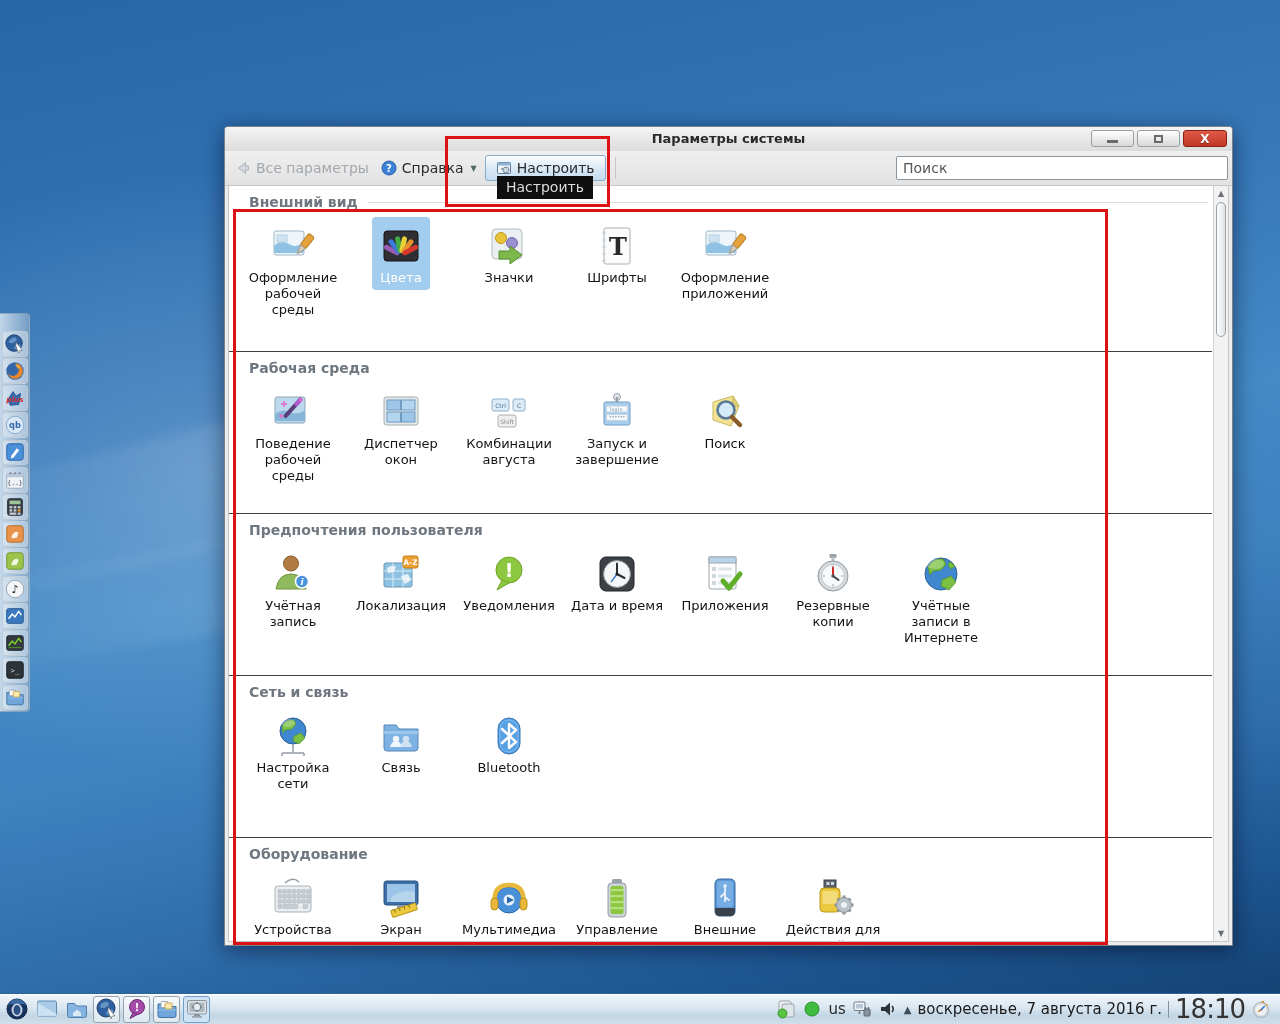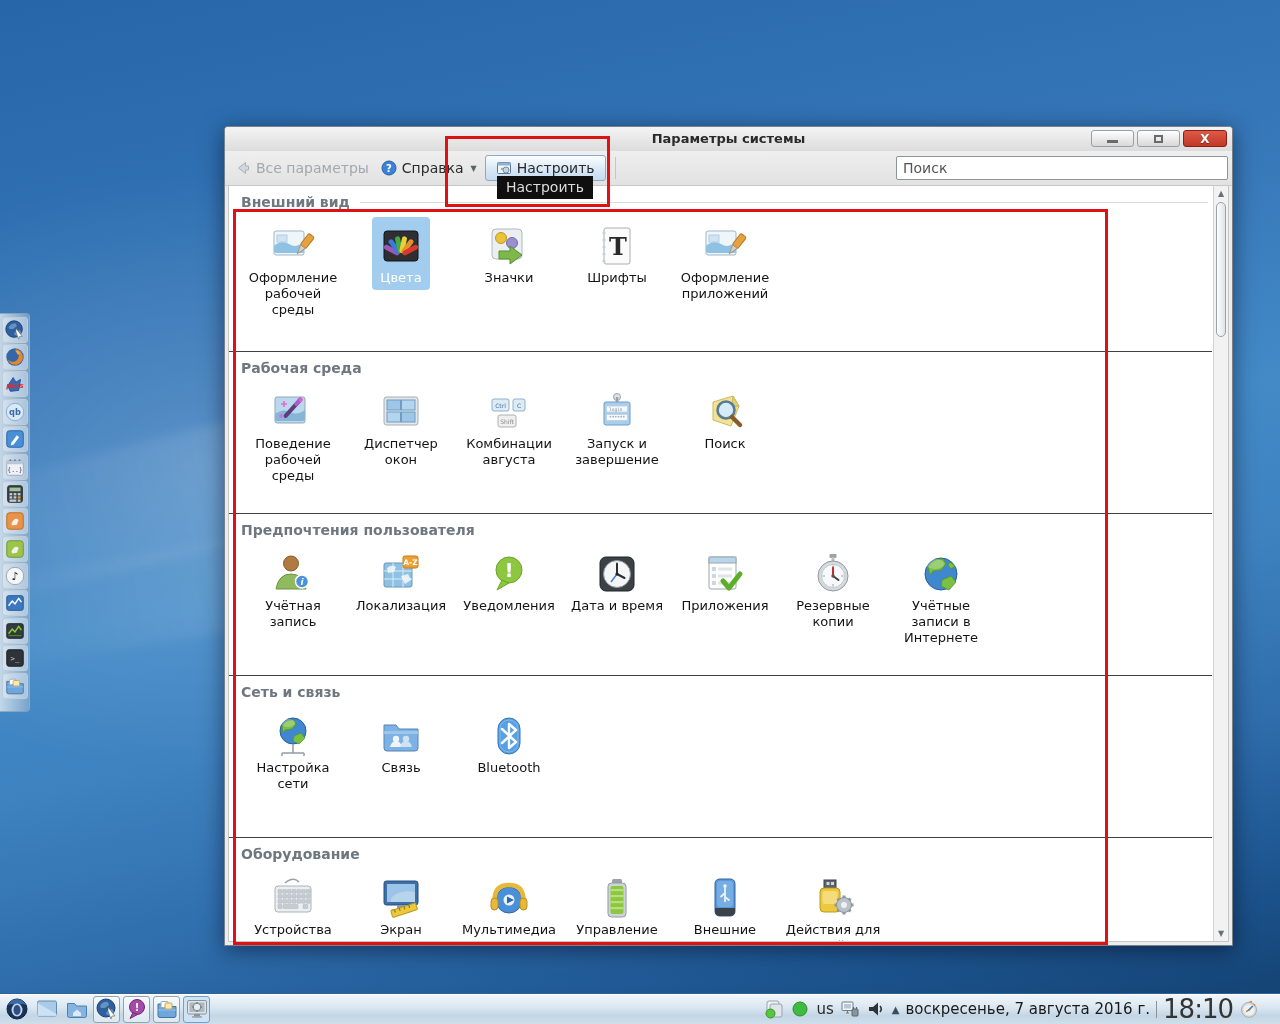--- a/index.html
+++ b/index.html
@@ -11,21 +11,21 @@
   .streak{position:absolute;pointer-events:none;filter:blur(5px);}
   .s1{left:-80px;top:420px;width:640px;height:120px;transform:rotate(-14deg);
       background:linear-gradient(90deg,transparent,rgba(255,255,255,.11),transparent);}
   .s2{left:-40px;top:540px;width:560px;height:90px;transform:rotate(-9deg);
       background:linear-gradient(90deg,transparent,rgba(255,255,255,.08),transparent);}
 
   
   .side-strip{position:absolute;left:0;top:313px;width:30px;height:399px;z-index:5;
     background:linear-gradient(90deg,rgba(222,233,243,.82),rgba(160,185,208,.55));
     border:1px solid rgba(130,155,178,.75);border-left:none;border-radius:0 4px 4px 0;
-    display:flex;flex-direction:column;align-items:center;padding-top:2px;box-sizing:border-box;}
+    display:flex;flex-direction:column;align-items:center;padding-top:16px;box-sizing:border-box;}
   .l-wrap{width:26px;height:26px;margin:0.7px 0;border:1px solid #c2ccd4;border-radius:3px;
     background:rgba(255,255,255,.35);display:flex;align-items:center;justify-content:center;box-sizing:border-box;}
   .l-wrap .ic{width:22px;height:22px;display:block;}
   .ic svg{width:100%;height:100%;display:block;}
 
   
   .window{position:absolute;left:224px;top:126px;width:1009px;height:820px;z-index:10;
     background:#ececec;border:1px solid #78828c;border-radius:4px 4px 0 0;
     box-shadow:0 4px 22px rgba(0,0,20,.5);box-sizing:border-box;}
   .titlebar{position:absolute;left:0;top:0;right:0;height:24px;border-radius:3px 3px 0 0;
@@ -55,21 +55,21 @@
     font-family:"DejaVu Sans","Liberation Sans",sans-serif;}
   .search::placeholder{color:#555;opacity:1;}
 
   .content{position:absolute;left:3px;right:3px;top:58px;bottom:3px;background:#fff;
     border:1px solid #c6c6c6;box-sizing:border-box;overflow:hidden;}
   .sections{position:absolute;inset:0;right:16px;}
   .sec{box-sizing:border-box;padding-top:5px;height:162px;}
   .sec0{height:165px;}
   .sec4{height:auto;}
   .sec + .sec{border-top:1px solid #404040;}
-  .sec-h{display:flex;align-items:center;padding-left:12px;height:22px;}
+  .sec-h{display:flex;align-items:center;padding-left:20px;height:22px;}
   .sec-t{font-size:14px;font-weight:bold;color:#6e7680;white-space:nowrap;}
   .hdr-line{flex:1;height:1px;background:#dcdcdc;margin-left:10px;margin-right:4px;}
   .cells{display:flex;padding-left:10px;margin-top:4px;}
   .cell{width:108px;display:flex;justify-content:center;align-items:flex-start;}
   .cell-in{display:flex;flex-direction:column;align-items:center;padding:5px 5px 4px;border-radius:4px;max-width:102px;}
   .cell-in.selected{background:#a2cdee;}
   .ic48{width:48px;height:48px;display:block;}
   .lbl{font-size:13px;line-height:16px;text-align:center;color:#141414;}
   .selected .lbl{color:#fff;}
 
@@ -91,21 +91,21 @@
   .taskbar{position:absolute;left:0;bottom:0;width:1280px;height:31px;z-index:30;
     background:linear-gradient(#f2f7fb,#dae7f1 45%,#c3d6e5 72%,#cfdeea);
     border-top:1px solid #2e6396;box-shadow:inset 0 1px 0 rgba(255,255,255,.8);
     display:flex;align-items:center;box-sizing:border-box;}
   .task-launchers{display:flex;align-items:center;height:100%;padding-left:3px;gap:3px;}
   .t-wrap{width:27px;height:27px;display:flex;align-items:center;justify-content:center;
     border-radius:3px;box-sizing:border-box;}
   .t-wrap .ic{width:24px;height:24px;}
   .t-wrap.framed{border:1px solid #97a2ab;background:linear-gradient(#f6fafd,#dde8f0);}
   .t-wrap.active{border:1px solid #6fa0c8;background:#cfe3f4;}
-  .tray{margin-left:auto;display:flex;align-items:center;gap:6px;padding-right:21px;height:100%;}
+  .tray{margin-left:auto;display:flex;align-items:center;gap:6px;padding-right:9px;height:100%;}
   .tray .ic{width:20px;height:20px;}
   .kb-layout{font-size:15px;color:#2a2a2a;}
   .tray-arrow{font-size:10px;color:#3c4c5a;}
   .tray-date{font-size:15px;color:#1a1a1a;white-space:nowrap;}
   .tray-sep{width:1px;height:17px;background:#8a9298;}
   .tray-time{font-size:26px;color:#343434;letter-spacing:-1px;white-space:nowrap;}
   .corner-ic{width:24px;height:24px;}
 </style>
 </head>
 <body>

